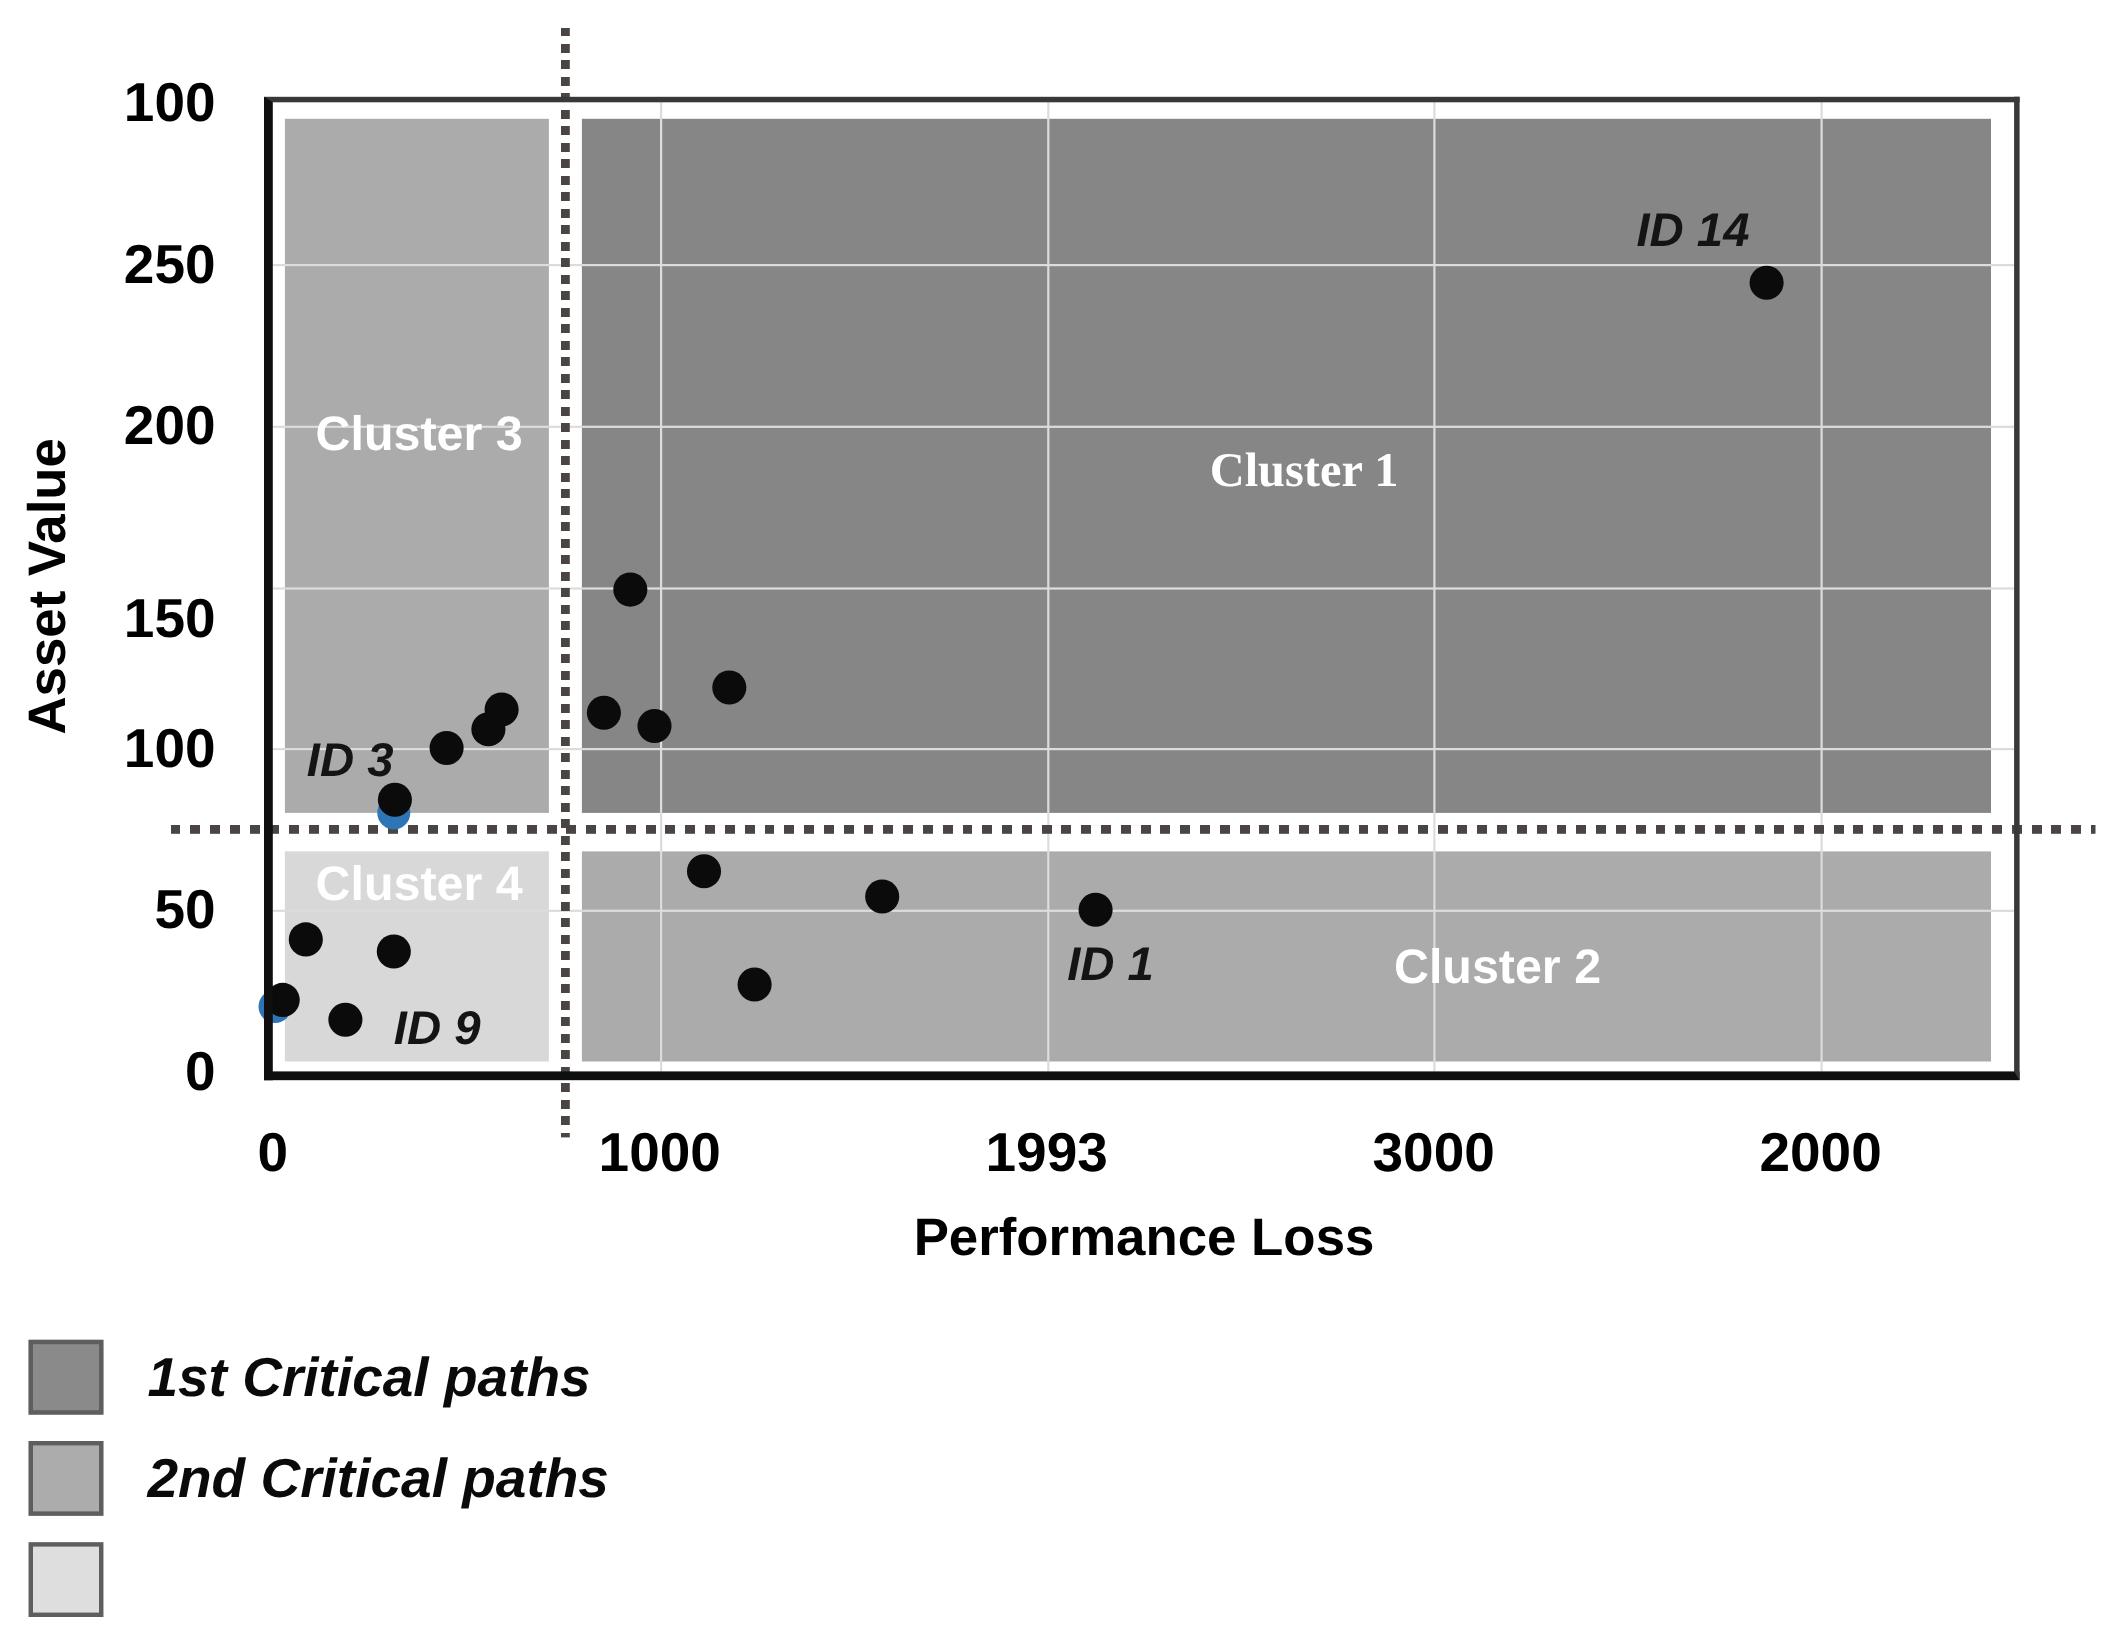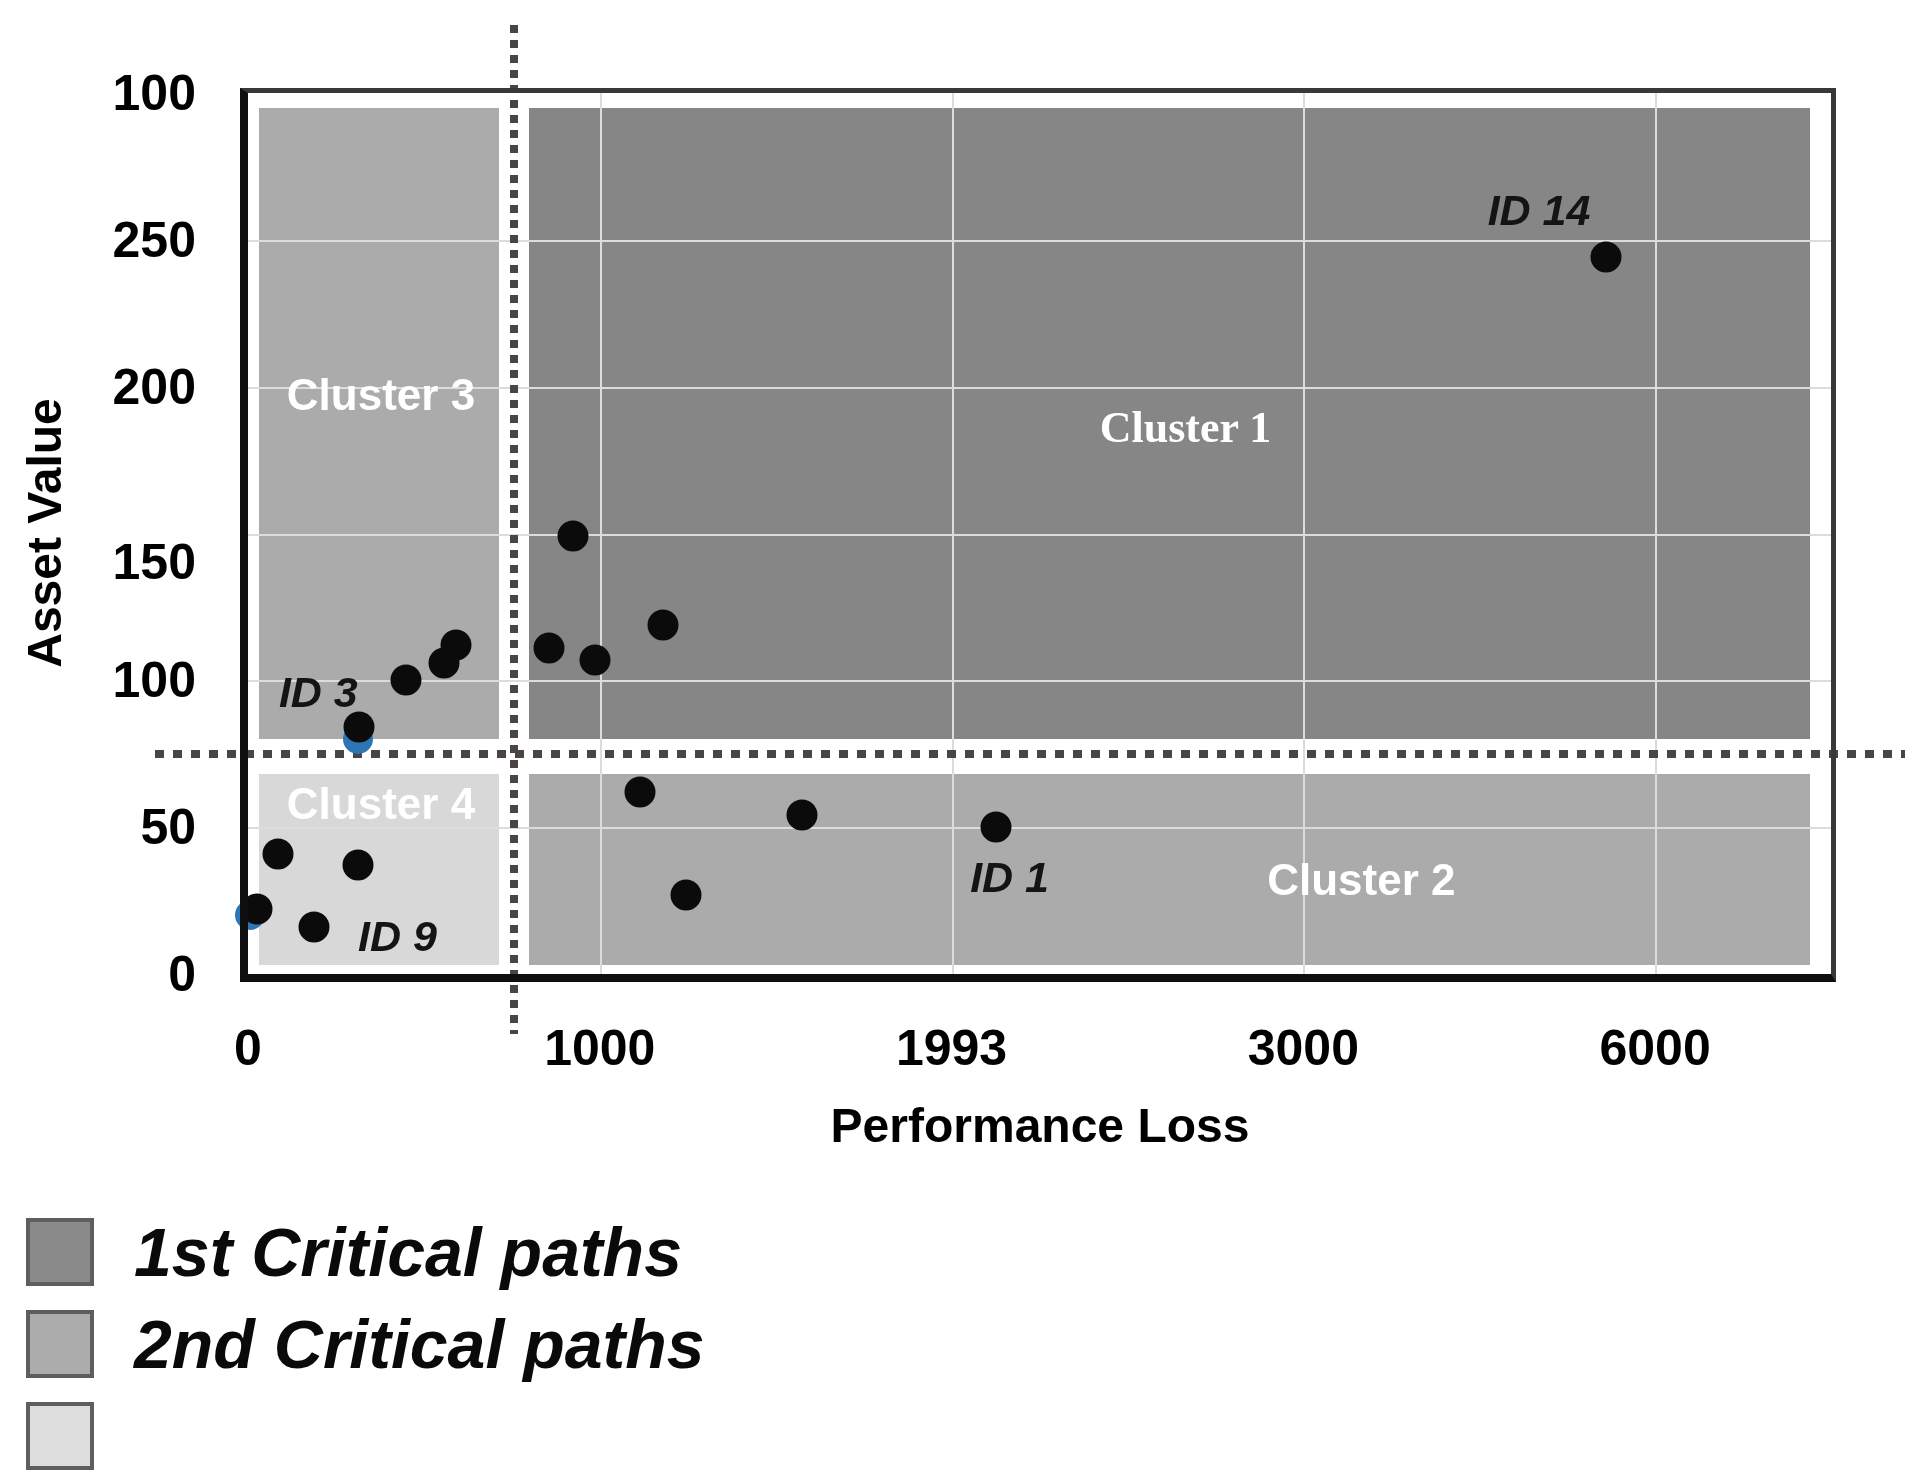--- a/index.html
+++ b/index.html
@@ -45,21 +45,21 @@
     font-size:48px;font-weight:700;color:#000000;white-space:nowrap;}
   .axis-title-y{position:absolute;left:44px;top:533px;
     transform:translate(-50%,-50%) rotate(-90deg);font-size:48px;font-weight:700;
     color:#000000;white-space:nowrap;}
 
   
   .legend{position:absolute;left:26px;top:1218px;z-index:1;}
   .legend-row{display:flex;align-items:center;height:68px;margin-bottom:24px;}
   .swatch{width:68px;height:68px;box-sizing:border-box;border:4px solid #5e5e5e;
     margin-right:40px;flex:0 0 auto;}
-  .legend-text{font-size:68px;font-weight:700;font-style:italic;color:#0a0a0a;
+  .legend-text{font-size:50px;font-weight:700;font-style:italic;color:#0a0a0a;
     line-height:1;white-space:nowrap;}
 </style>
 </head>
 <body>
 
 <div class="canvas">
   <div class="axis-title-y">Asset Value</div>
   <div class="plot-frame"></div>
   <div class="plot-area">
       <div class="gridline-v" style="left: 22.2222%; background: rgb(220, 220, 220);"></div>
@@ -112,21 +112,21 @@
       <div class="tick-y" style="top: 50%; margin-top: 28px;">150</div>
       <div class="tick-y" style="top: 33.3333%;">200</div>
       <div class="tick-y" style="top: 16.6667%;">250</div>
       <div class="tick-y" style="top: 0%;">100</div>
     </div>
   <div class="x-ticks">
       <div class="tick-x" style="left: 0%;">0</div>
       <div class="tick-x" style="left: 22.2222%;">1000</div>
       <div class="tick-x" style="left: 44.4444%;">1993</div>
       <div class="tick-x" style="left: 66.6667%;">3000</div>
-      <div class="tick-x" style="left: 88.8889%;">6000</div>
+      <div class="tick-x" style="left: 88.8889%;">2000</div>
     </div>
   <div class="axis-title-x">Performance Loss</div>
   <div class="legend">
       <div class="legend-row">
         <div class="swatch" style="background: rgb(138, 138, 138);"></div>
         <div class="legend-text">1st Critical paths</div>
       </div>
       <div class="legend-row">
         <div class="swatch" style="background: rgb(172, 172, 172);"></div>
         <div class="legend-text">2nd Critical paths</div>

